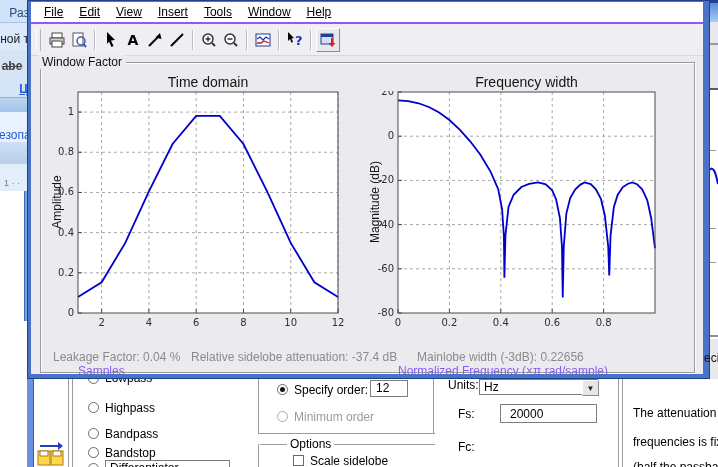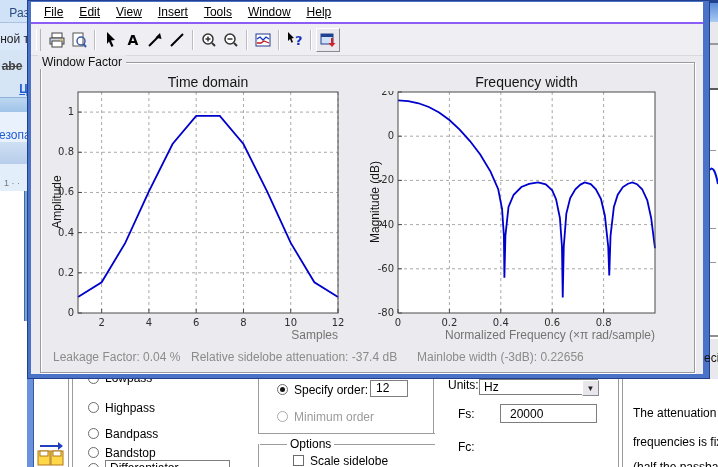--- a/index.html
+++ b/index.html
@@ -29,21 +29,21 @@
   .tgl{border:1px solid;border-color:#fff #8a8a92 #8a8a92 #fff;background:#e9e8ec;}
 
   .groupbox{position:absolute;left:9px;top:60px;width:653px;height:309px;
             border:1px solid #9a9aa0;box-shadow:inset 1px 1px 0 #fff, 1px 1px 0 #fff;}
   .gb-label{position:absolute;left:7px;top:53px;background:#ebeaee;padding:0 4px;
             font-size:12px;color:#111;z-index:2;}
 
   .plot{position:absolute;}
   .plot svg text{font-family:"DejaVu Sans","Liberation Sans",sans-serif;font-size:10px;fill:#2e2e2e;}
   .ptitle{position:absolute;font-size:14px;color:#151515;text-align:center;}
-  .pxlabel{position:absolute;font-size:12px;color:#737373;text-align:right;}
+  .pxlabel{position:absolute;font-size:12px;color:#8b5cf6;text-align:left;margin-top:36px;}
   .pylabel{position:absolute;width:120px;text-align:center;font-size:12px;color:#151515;
            transform:rotate(-90deg);}
   .status{position:absolute;font-size:12px;color:#8b8b8b;white-space:nowrap;}
 
   
   .dialog{position:absolute;left:27px;top:379px;width:691px;height:88px;background:#fff;
           overflow:hidden;z-index:8;}
   .dlg-border{position:absolute;left:0;top:0;width:6px;height:88px;background:#6b92dd;
               border-right:1px solid #39589e;}
   .vline{position:absolute;width:0;border-left:1px solid #9c9c9c;border-right:1px solid #fff;}

